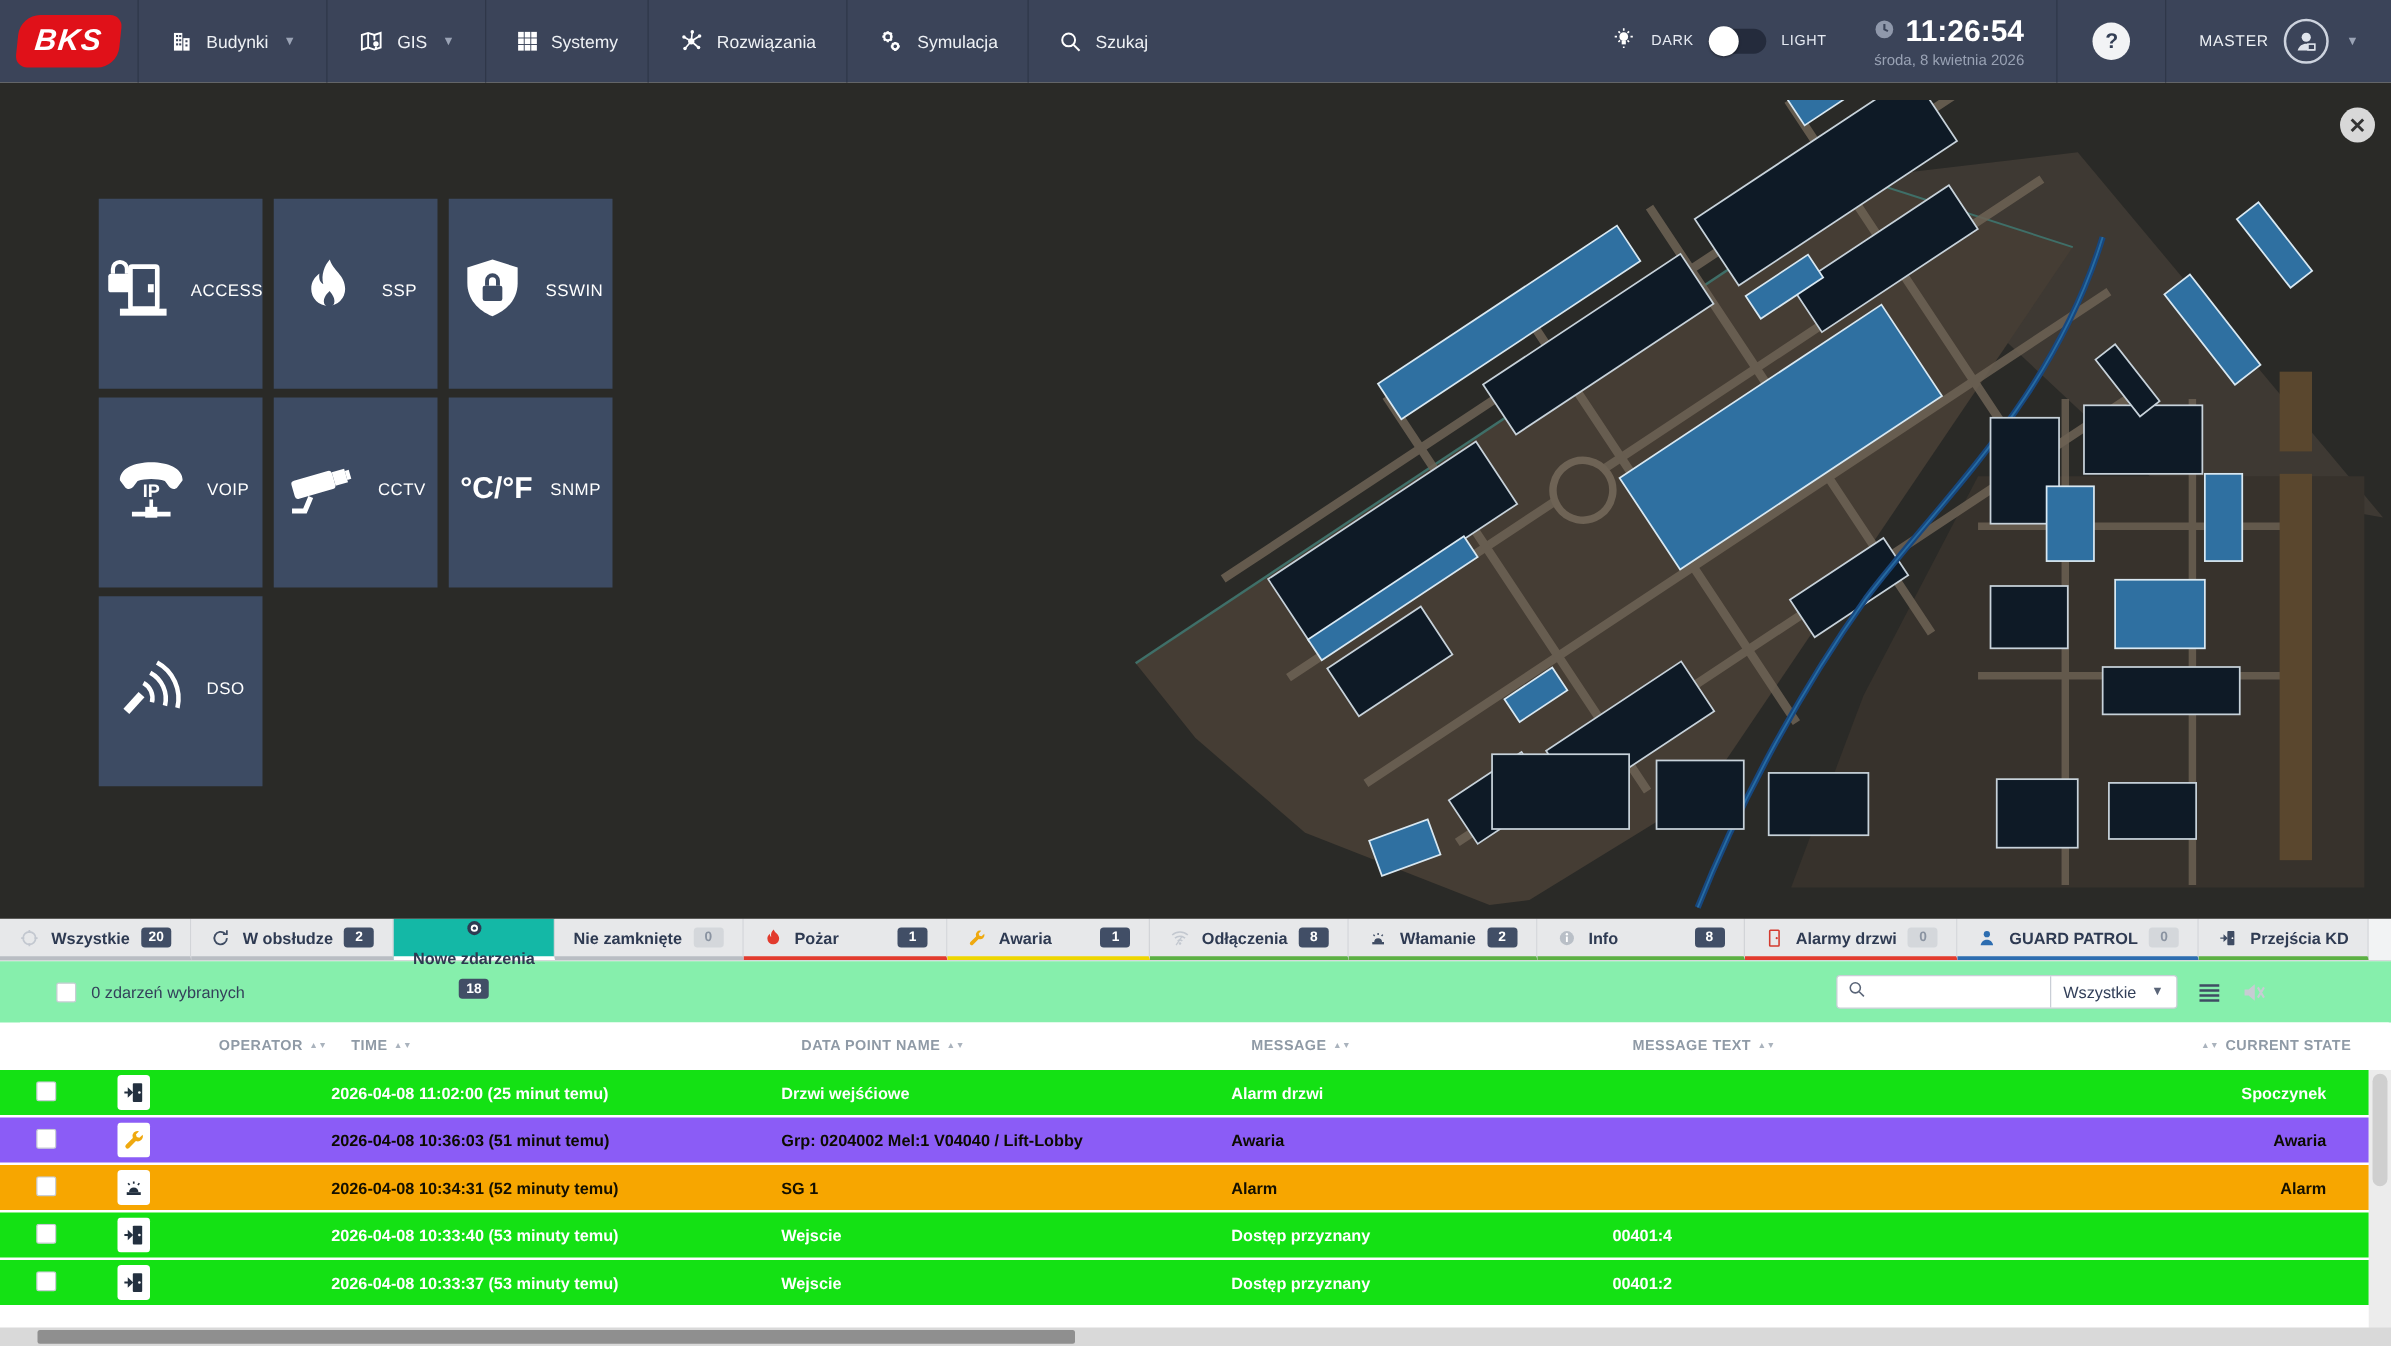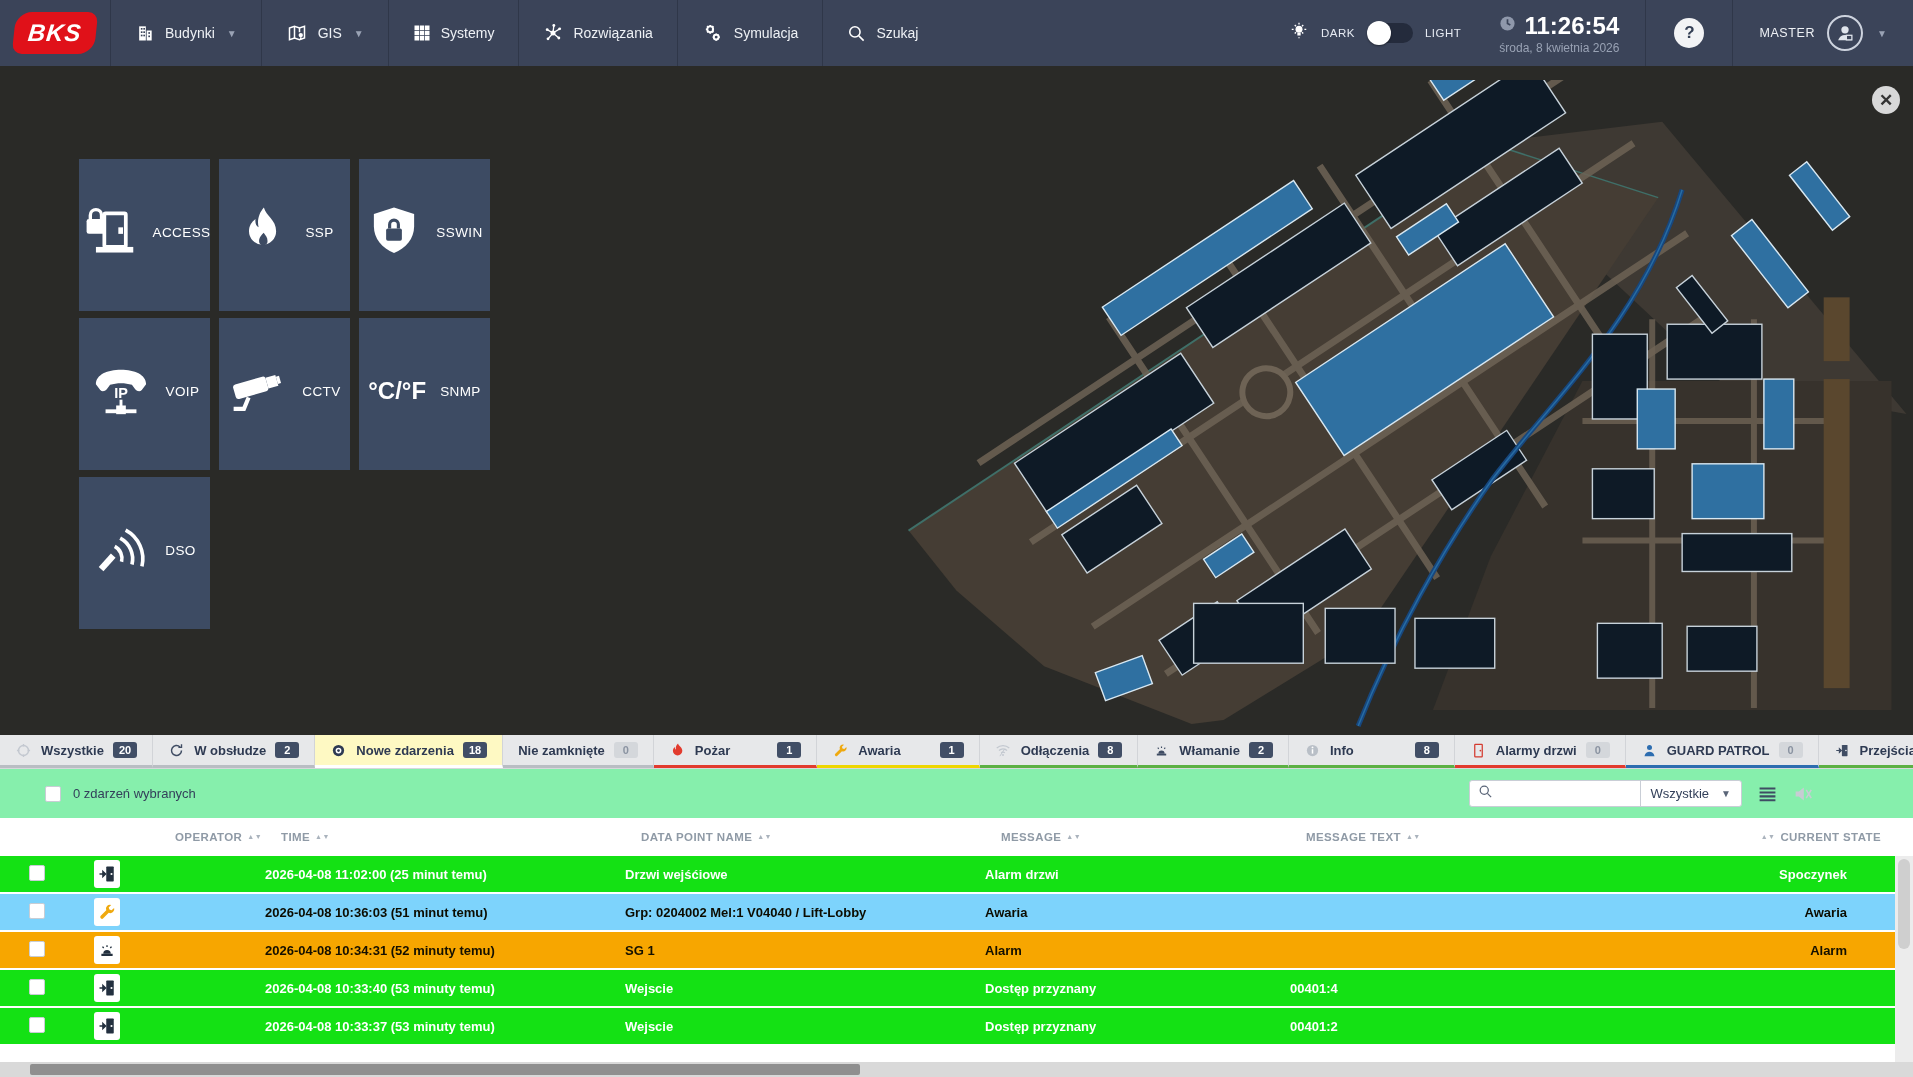--- a/index.html
+++ b/index.html
@@ -49,21 +49,21 @@
   .close-btn { position:absolute; left:1872px; top:20px; width:28px; height:28px; border-radius:50%;
                background:#d8d8d8; color:#333; display:flex; align-items:center; justify-content:center;
                font-size:17px; font-weight:bold; cursor:pointer; }
   .map { position:absolute; right:0; top:14px; }
 
   
   .tabs { height:34px; background:#e7e8ea; display:flex; align-items:stretch; border-bottom:1px solid #d6d8db; }
   .tab { display:flex; align-items:center; gap:9px; padding:0 15px; border-right:1px solid #d2d4d8;
          font-size:13px; color:#2e3a52; font-weight:bold; cursor:pointer; border-bottom:3px solid #b9bdc3;
          background:#e7e8ea; white-space:nowrap; }
-  .tab.active { background:#fef9c3; border-bottom:3px solid #fff; }
+  .tab.active { background:#14b8a6; border-bottom:3px solid #fff;flex-direction:column; }
   .tab .ticon { width:17px; display:flex; justify-content:center; }
   .badge { min-width:24px; text-align:center; border-radius:3px; padding:2px 6px;
            font-size:11px; font-weight:bold; }
   .badge.dark  { background:#414e66; color:#fff; }
   .badge.light { background:#d4d7db; color:#8a93a1; }
   .tab-filler { flex:1; background:#f2f3f4; }
 
   
   .toolbar { height:49px; background:#86efac; display:flex; align-items:center; padding-left:45px; }
   .cb { width:16px; height:16px; border:1px solid #c8cdd4; border-radius:2px; background:#fff;
@@ -81,26 +81,26 @@
   .tgrid { display:grid; grid-template-columns:64px 86px 105px 360px 360px 305px 400px 1fr; width:1895px; }
   .thead { height:38px; background:#fff; align-items:center;margin-left:16px; }
   .th { font-size:11.5px; font-weight:bold; color:#8f9aa6; letter-spacing:.4px;
         display:flex; align-items:center; gap:5px; padding-left:10px; }
   .th.center { justify-content:center; padding-left:0; }
   .th.right  { justify-content:flex-end; padding-right:30px; }
   .sort { display:inline-flex; flex-direction:column; line-height:.55; font-size:7px; color:#aab3bd; cursor:pointer; }
   .rows-wrap { position:relative; }
   .row { height:36px; margin-bottom:2px; align-items:center; font-weight:bold; font-size:13px; cursor:pointer; }
   .row.green  { background:#14e114; color:#fff; }
-  .row.yellow { background:#7dd3fc; color:#0c0c00; }
+  .row.yellow { background:#8b5cf6; color:#0c0c00; }
   .row.orange { background:#f7a600; color:#141000; }
   .cell { padding-left:10px; overflow:hidden; white-space:nowrap; }
   .c-check { padding-left:29px; }
   .c-icon  { display:flex; justify-content:center; padding-left:0; }
-  .c-state { text-align:right; padding-right:48px; }
+  .c-state { text-align:right; padding-right:34px; }
   .opicon { width:26px; height:28px; background:#fff; border-radius:3px;
             display:flex; align-items:center; justify-content:center; }
   .vscroll { position:absolute; right:0; top:0; width:18px; height:226px; background:#ececec; }
   .vthumb { position:absolute; left:3px; top:3px; width:12px; height:90px; background:#cfcfcf; border-radius:6px; }
   .hscroll { position:absolute; left:0; bottom:0; width:1913px; height:15px; background:#d9d9d9; }
   .hthumb { position:absolute; left:30px; top:2px; width:830px; height:11px; background:#8f8f8f; border-radius:2px; }
 </style>
 </head>
 <body>
 

